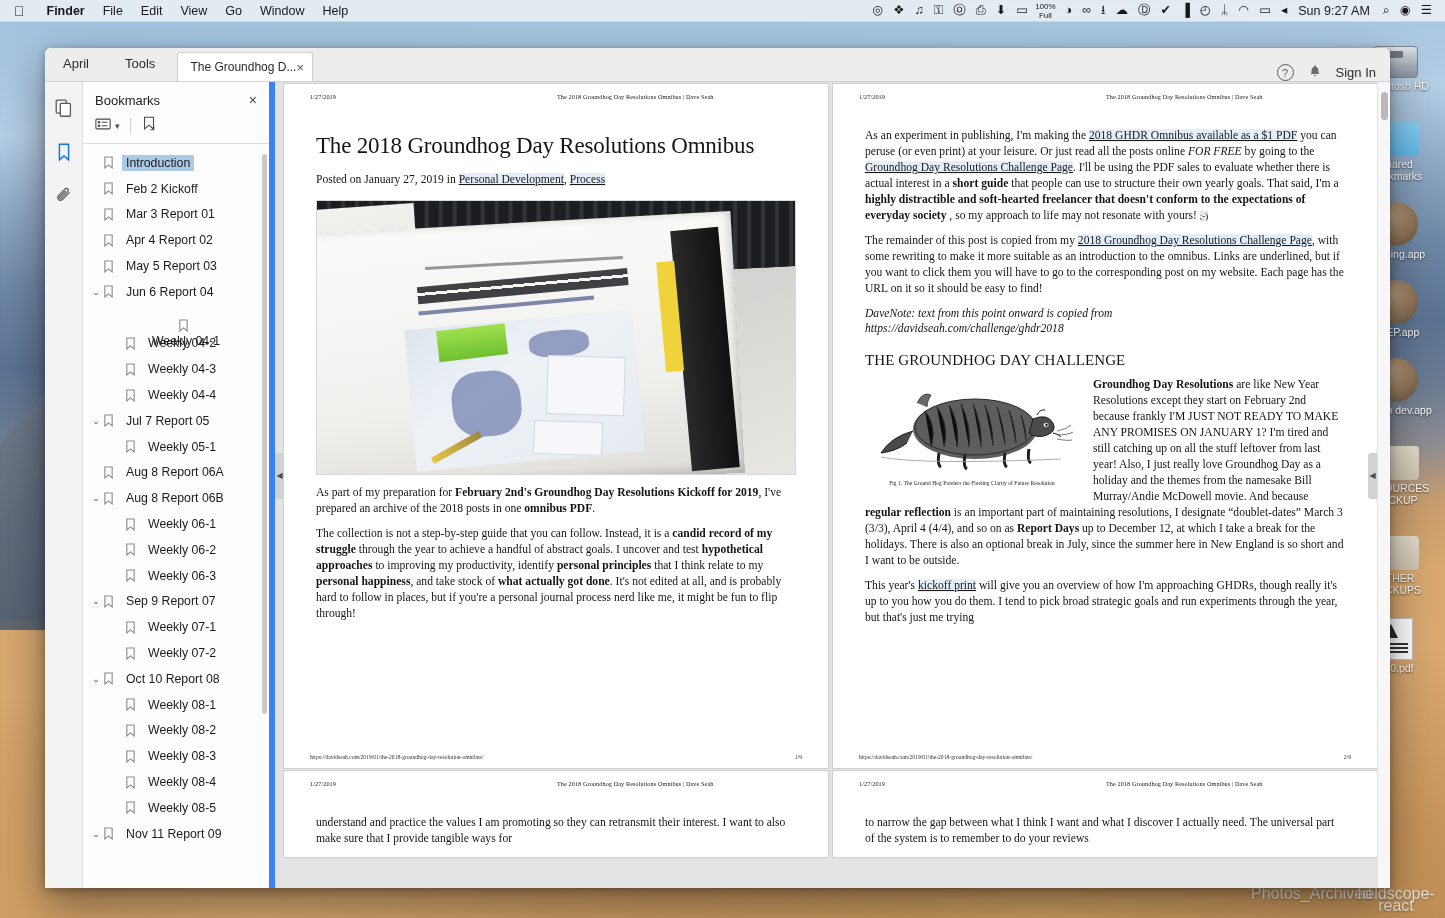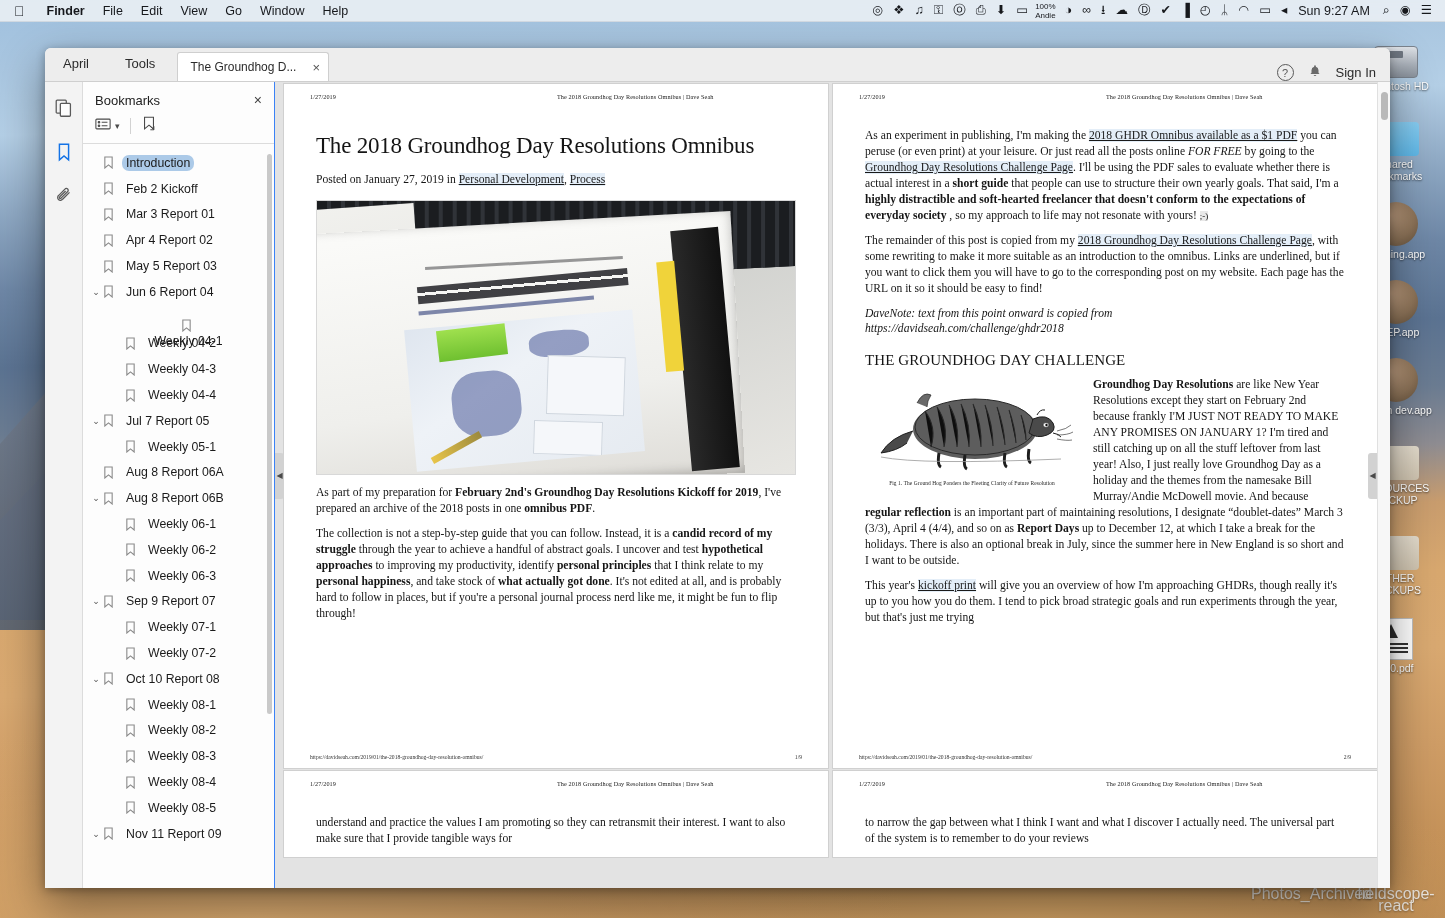--- a/index.html
+++ b/index.html
@@ -143,21 +143,21 @@
     height: 34px; background: #ededed; border-bottom: 1px solid #cfcfcf;
     display: flex; align-items: flex-end; flex: 0 0 34px;
   }
   .toolbtn {
     padding: 0 18px; height: 34px; line-height: 34px; font-size: 13px; color: #2b2b2b;
   }
   .doctab {
     height: 29px; min-width: 128px; background: #fff;
     border: 1px solid #cfcfcf; border-bottom: none; border-radius: 3px 3px 0 0;
     display: flex; align-items: center; padding: 0 8px 0 12px;
-    font-size: 12px; color: #2b2b2b; margin-left: 4px; gap: 16px;
+    font-size: 12px; color: #2b2b2b; margin-left: 4px; gap: 0;
   }
   .tab-x { color: #555; font-size: 13px; }
   .tab-right { margin-left: auto; display: flex; align-items: center; gap: 14px; padding-right: 14px; }
   .circ-q {
     width: 17px; height: 17px; border: 1.4px solid #595959; border-radius: 50%;
     font-size: 11px; color: #595959; display: flex; align-items: center; justify-content: center;
   }
   .bell { font-size: 14px; color: #6a6a6a; }
   .signin { font-size: 13px; color: #2b2b2b; }
 
@@ -168,42 +168,42 @@
   .rail {
     width: 38px; background: #f3f3f3; border-right: 1px solid #dcdcdc;
     padding-top: 14px; display: flex; flex-direction: column; align-items: center; gap: 20px;
   }
   .rail-ic { width: 24px; height: 24px; display: flex; align-items: center; justify-content: center; }
   .rail-ic svg { display: block; }
   .rail-ic.active { position: relative; }
 
   
   .bm {
-    width: 192px; background: #fdfdfd; border-right: 1px solid #3b82f6;
+    width: 192px; background: #fdfdfd; border-right: 6px solid #3b82f6;
     display: flex; flex-direction: column; min-height: 0;
   }
   .bm-head {
     display: flex; align-items: center; justify-content: space-between;
     padding: 10px 12px 6px 12px;
   }
   .bm-title { font-size: 13px; color: #222; }
   .bm-close { font-size: 14px; color: #444; }
   .bm-tools {
     display: flex; align-items: center; gap: 10px; padding: 2px 12px 7px 12px;
     border-bottom: 1px solid #dcdcdc;
   }
   .bm-tools .sep { width: 1px; height: 16px; background: #d2d2d2; }
   .bm-list { flex: 1; overflow: hidden; padding-top: 6px; position: relative; }
   .bm-row {
     display: flex; align-items: center; height: 25.8px;
     font-size: 12.3px; color: #1b1b1b; white-space: nowrap; padding-right: 8px;
   }
   .bm-row .chev { width: 14px; text-align: center; font-size: 9px; color: #555; flex: 0 0 14px; }
   .bm-row .bmk { flex: 0 0 14px; margin-right: 5px; display: flex; }
-  .bm-row .txt { padding: 1px 4px; border-radius: 7px; }
+  .bm-row .txt { padding: 1px 4px; border-radius: 1px; }
   .bm-row.sel .txt { background: #accae8; }
   .bm-scroll {
     position: absolute; right: 2px; top: 10px; width: 5px; height: 560px;
     background: #c9c9c9; border-radius: 3px;
   }
 
   
   .viewer { flex: 1; background: #e3e3e3; position: relative; overflow: hidden; display: flex; }
   .collapse-l, .collapse-r {
     position: absolute; top: 46%; width: 9px; height: 46px;
@@ -360,21 +360,21 @@
     <span class="mb-ic">◎</span>
     <span class="mb-ic">❖</span>
     <span class="mb-ic">♫</span>
     <span class="mb-ic">⚿</span>
     <span class="mb-ic">ⓞ</span>
     <span class="mb-ic">⎙</span>
     <span class="mb-ic">⬇</span>
     <span class="mb-ic">▭</span>
     <span class="mb-batt">
       <span>100%</span><br>
-      <span>Andie</span>
+      <span>Full</span>
     </span>
     <span class="mb-ic">◑</span>
     <span class="mb-ic">∞</span>
     <span class="mb-ic">⭳</span>
     <span class="mb-ic">☁</span>
     <span class="mb-ic">Ⓓ</span>
     <span class="mb-ic">✔</span>
     <span class="mb-ic">▐</span>
     <span class="mb-ic">◴</span>
     <span class="mb-ic">ᛦ</span>

